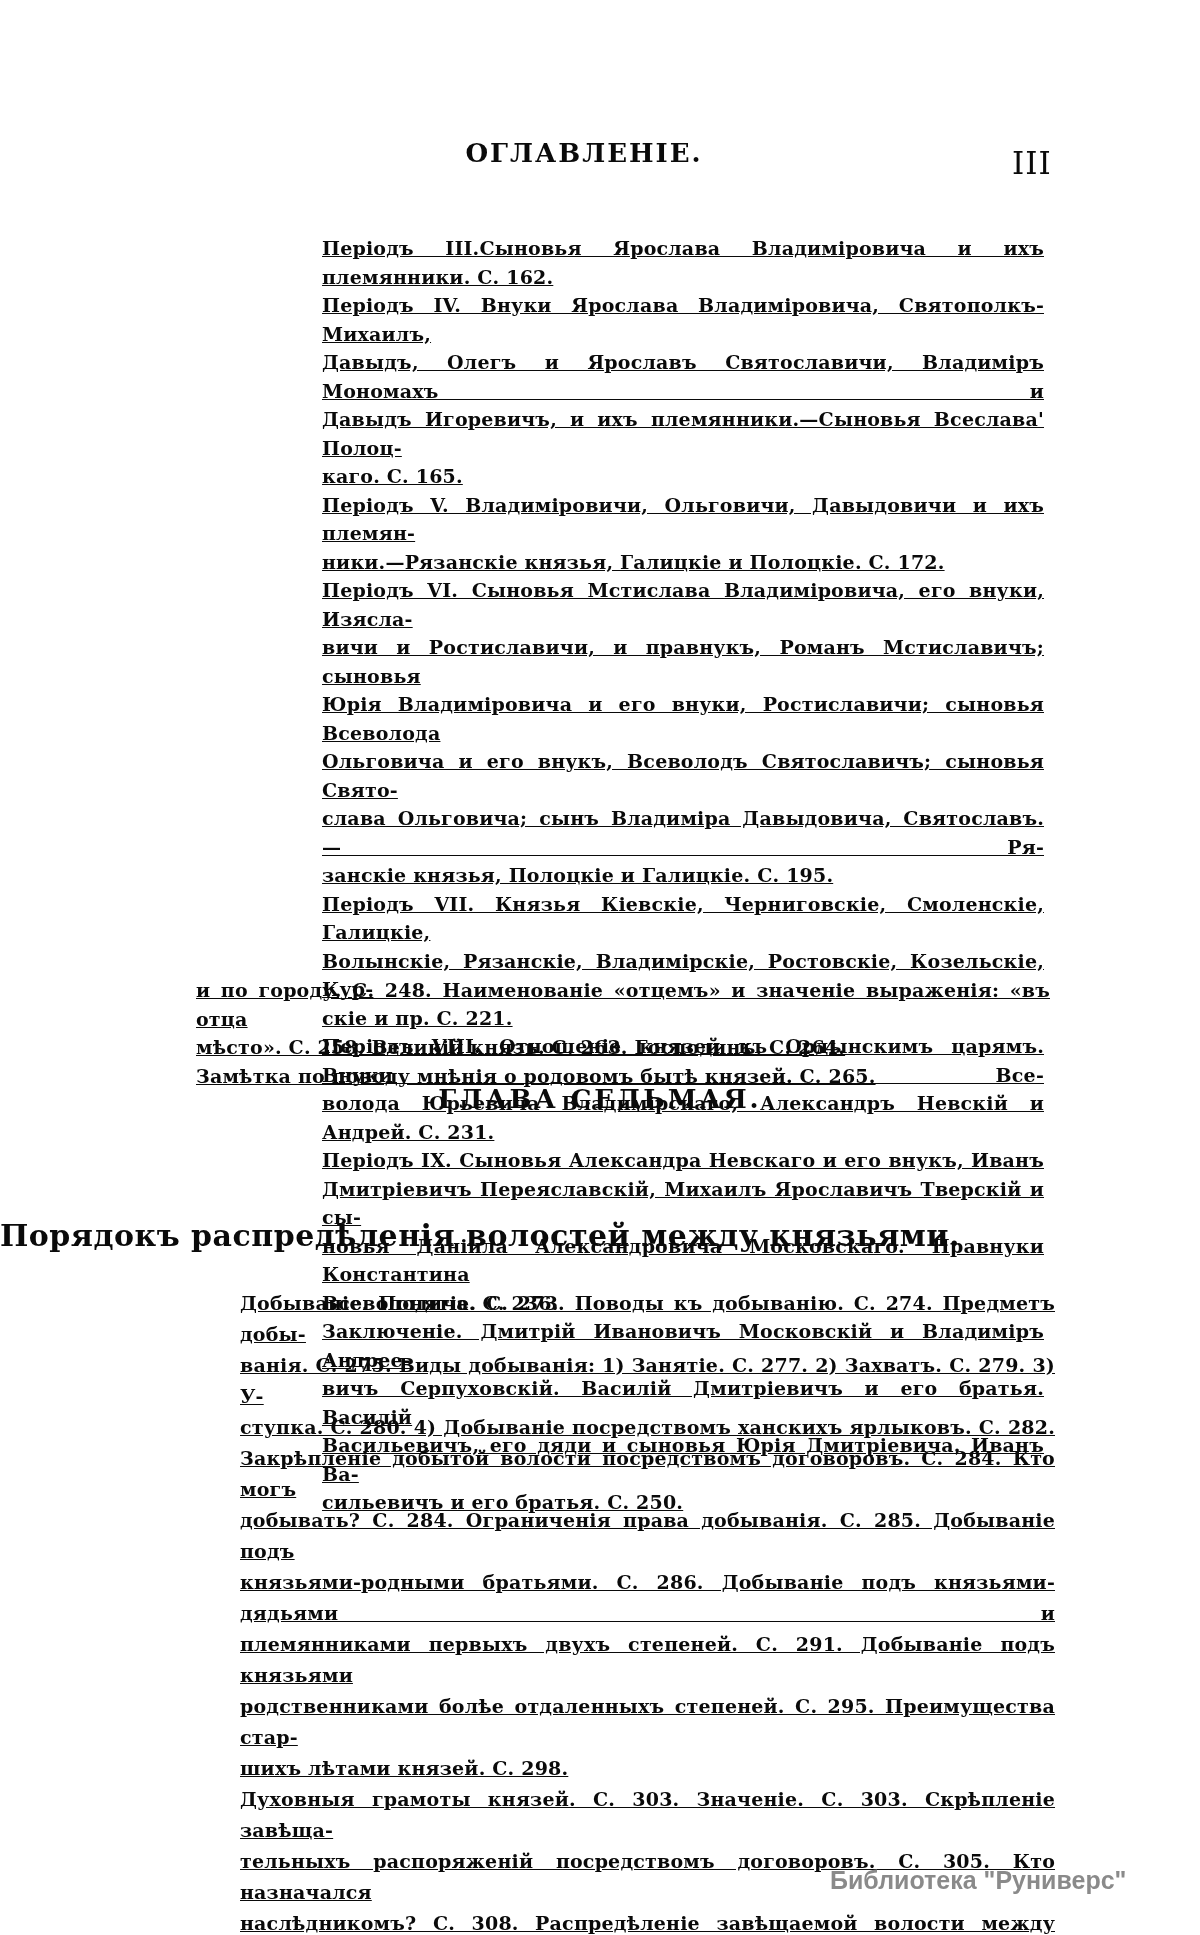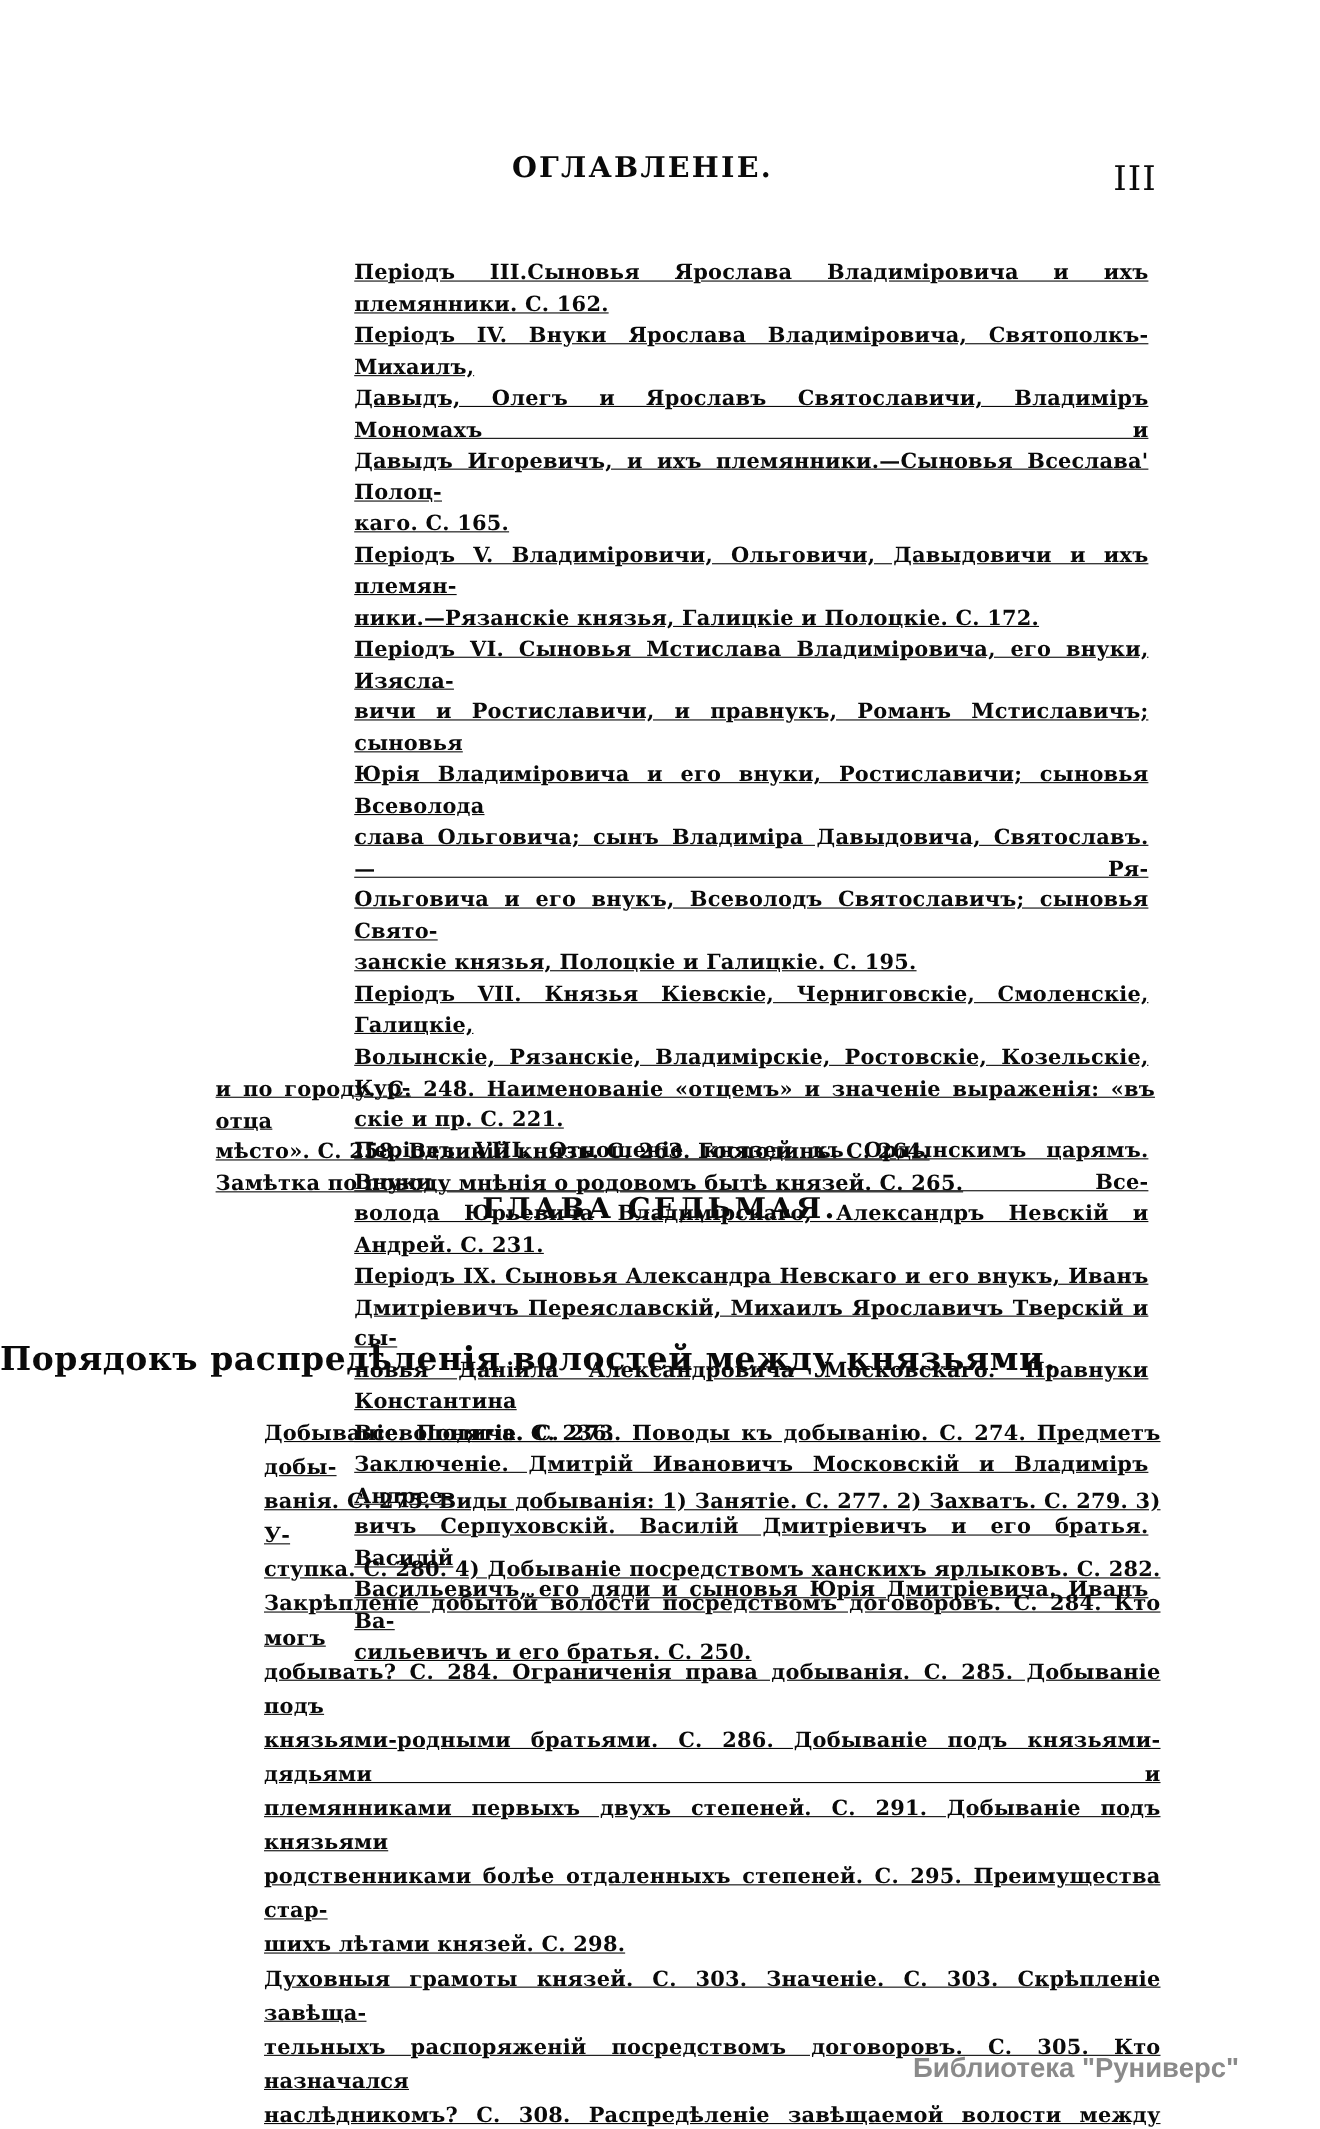--- a/index.html
+++ b/index.html
@@ -89,22 +89,22 @@
         <div class="line last">каго. С. 165.</div>
       </div>
       <div class="toc-entry">
         <div class="line">Періодъ V. Владиміровичи, Ольговичи, Давыдовичи и ихъ племян-</div>
         <div class="line last">ники.—Рязанскіе князья, Галицкіе и Полоцкіе. С. 172.</div>
       </div>
       <div class="toc-entry">
         <div class="line">Періодъ VI. Сыновья Мстислава Владиміровича, его внуки, Изясла-</div>
         <div class="line">вичи и Ростиславичи, и правнукъ, Романъ Мстиславичъ; сыновья</div>
         <div class="line">Юрія Владиміровича и его внуки, Ростиславичи; сыновья Всеволода</div>
+        <div class="line">Ольговича и его внукъ, Всеволодъ Святославичъ; сыновья Свято-</div>
         <div class="line">слава Ольговича; сынъ Владиміра Давыдовича, Святославъ. — Ря-</div>
-        <div class="line">Ольговича и его внукъ, Всеволодъ Святославичъ; сыновья Свято-</div>
         <div class="line last">занскіе князья, Полоцкіе и Галицкіе. С. 195.</div>
       </div>
       <div class="toc-entry">
         <div class="line">Періодъ VII. Князья Кіевскіе, Черниговскіе, Смоленскіе, Галицкіе,</div>
         <div class="line">Волынскіе, Рязанскіе, Владимірскіе, Ростовскіе, Козельскіе, Кур-</div>
         <div class="line last">скіе и пр. С. 221.</div>
       </div>
       <div class="toc-entry">
         <div class="line">Періодъ VIII. Отношеніе князей къ Ордынскимъ царямъ. Внуки Все-</div>
         <div class="line last">волода Юрьевича Владимірскаго, Александръ Невскій и Андрей. С. 231.</div>

